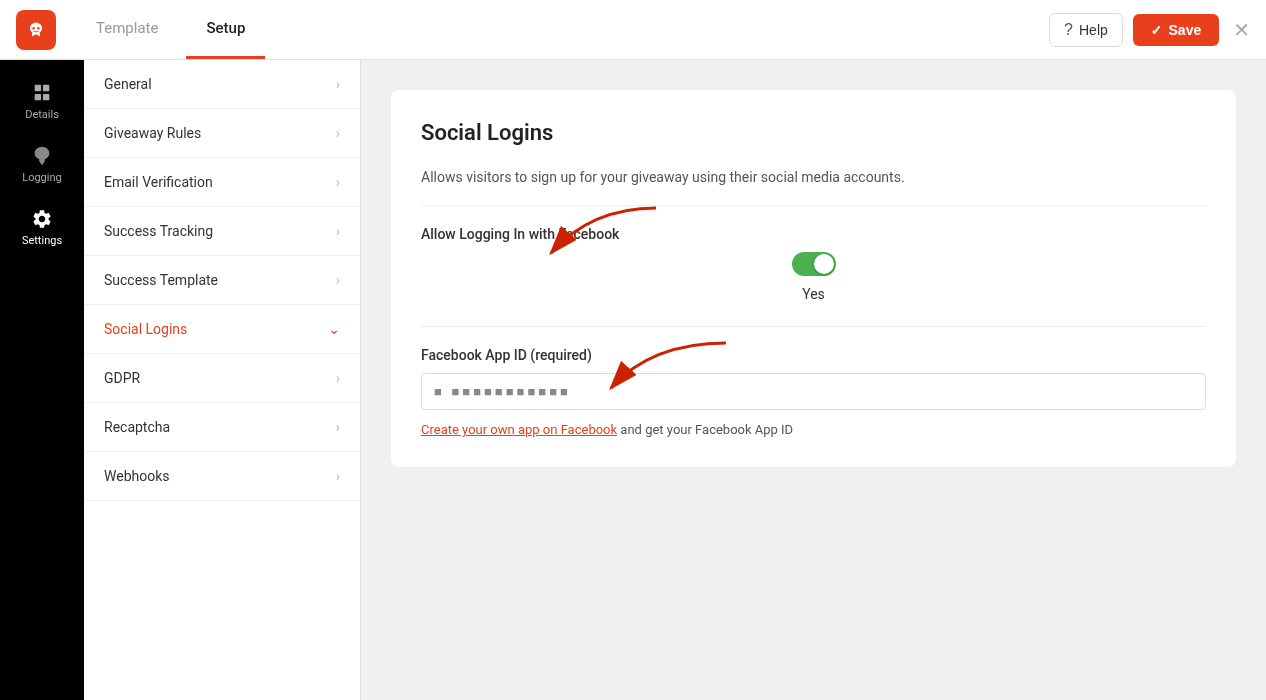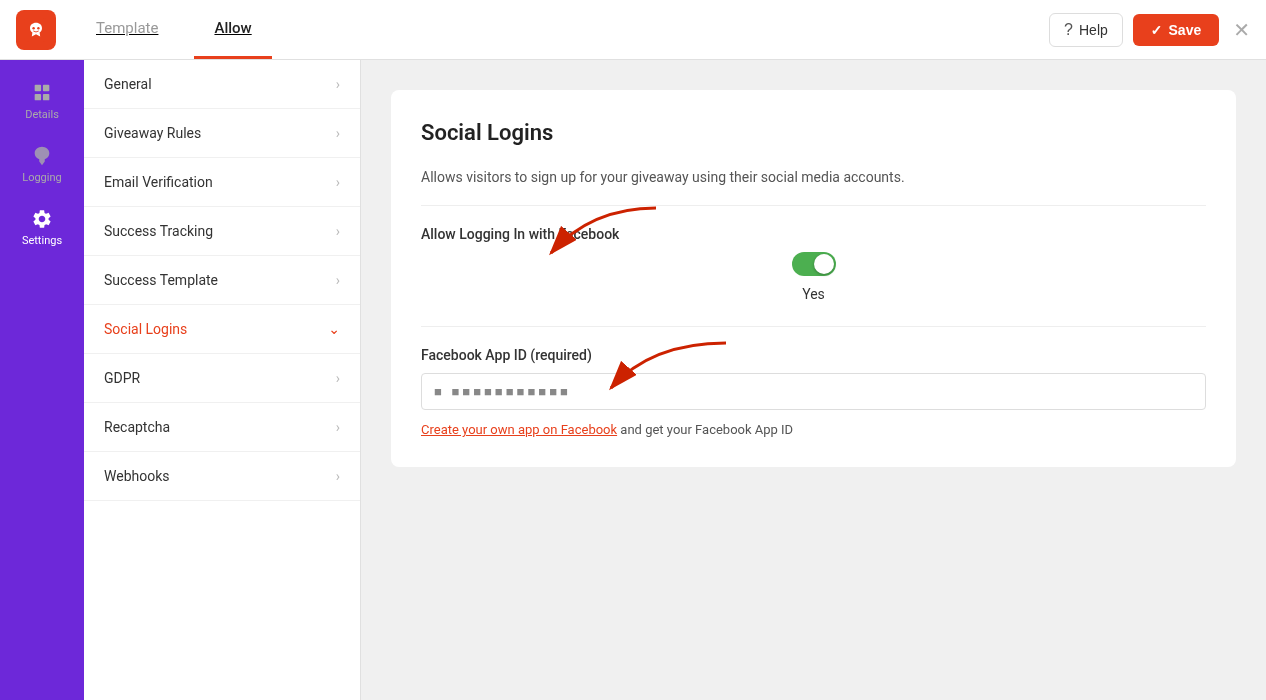--- a/index.html
+++ b/index.html
@@ -18,21 +18,21 @@
     }
     .logo {
       width: 40px; height: 40px;
       background: #e8401c;
       border-radius: 8px;
       display: flex; align-items: center; justify-content: center;
       margin-right: 20px;
       flex-shrink: 0;
     }
     .logo svg { width: 24px; height: 24px; }
-    .nav-tabs { display: flex; align-items: flex-start; gap: 16px; height: 100%; text-decoration: underline; }
+    .nav-tabs { display: flex; align-items: flex-start; gap: 8px; height: 100%; }
     .nav-tab {
       padding: 0 20px;
       height: 100%;
       display: flex; align-items: center;
       color: #999;
       font-size: 15px;
       cursor: pointer;
       border-bottom: 3px solid transparent;
       position: relative;
     }
@@ -73,21 +73,21 @@
     
     .main-layout {
       display: flex;
       flex: 1;
       overflow: hidden;
     }
 
     
     .left-sidebar {
       width: 84px;
-      background: #6d28d9;
+      background: #000000;
       display: flex;
       flex-direction: column;
       align-items: center;
       padding-top: 10px;
       flex-shrink: 0;
     }
     .sidebar-item {
       width: 100%;
       display: flex; flex-direction: column; align-items: center;
       padding: 12px 0;
@@ -208,21 +208,21 @@
     <svg viewBox="0 0 40 40" fill="none" xmlns="http://www.w3.org/2000/svg">
       <rect width="40" height="40" rx="8" fill="#e8401c"></rect>
       <path d="M20 8 C14 8 10 12 10 17 C10 20 11.5 22.5 14 24 L13 31 L20 27 L27 31 L26 24 C28.5 22.5 30 20 30 17 C30 12 26 8 20 8 Z" fill="white"></path>
       <circle cx="16" cy="17" r="2" fill="#e8401c"></circle>
       <circle cx="24" cy="17" r="2" fill="#e8401c"></circle>
       <path d="M16 22 Q20 25 24 22" stroke="#e8401c" stroke-width="1.5" fill="none" stroke-linecap="round"></path>
     </svg>
   </div>
   <nav class="nav-tabs">
     <div class="nav-tab">Template</div>
-    <div class="nav-tab active">Allow</div>
+    <div class="nav-tab active">Setup</div>
   </nav>
   <div class="nav-spacer"></div>
   <button class="help-btn">
     <span style="font-size:16px; color:#555;">?</span>
     <span>Help</span>
   </button>
   <button class="save-btn">
     <span>✓</span>
     <span>Save</span>
   </button>

